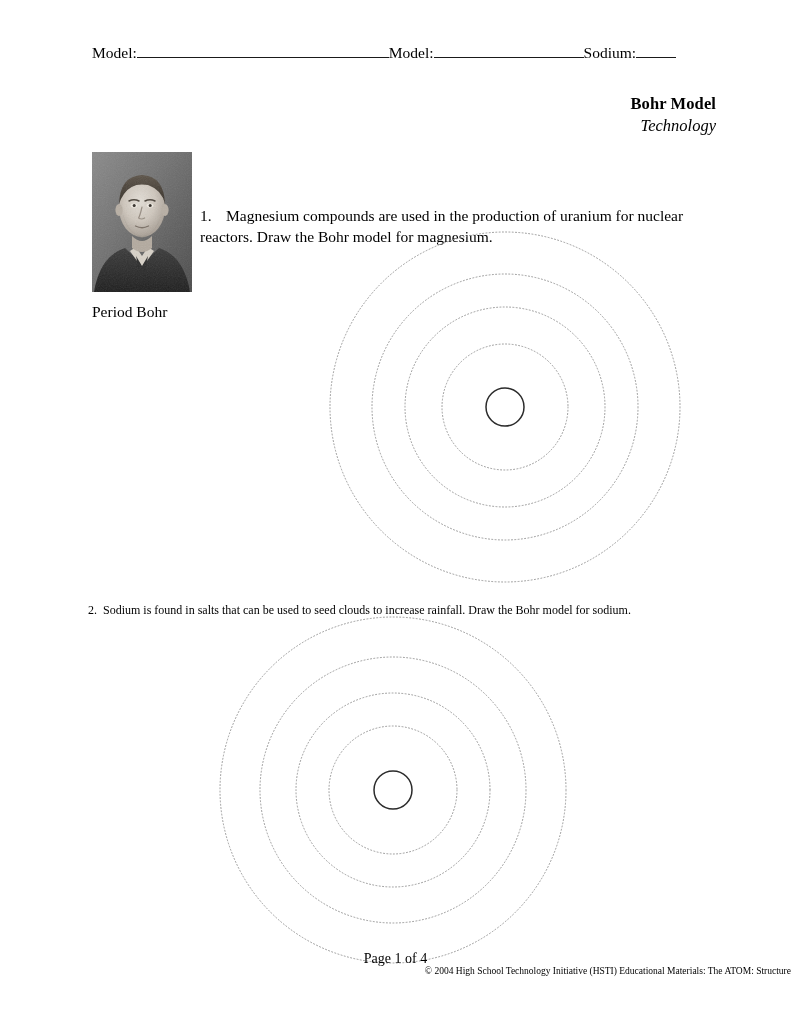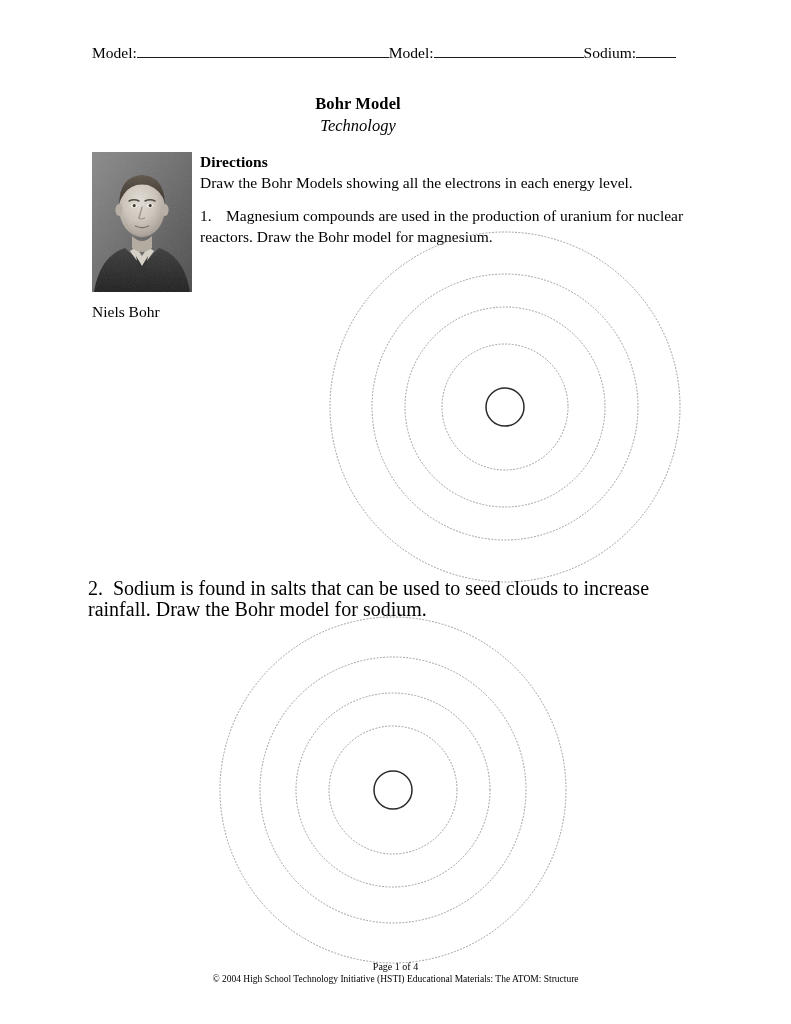--- a/index.html
+++ b/index.html
@@ -44,21 +44,21 @@
   .rule-name   { width: 252px; }
   .rule-date   { width: 150px; }
   .rule-period { width: 40px; }
 
   
   .title-block {
     position: absolute;
     left: 0;
     top: 93px;
     width: 716px;
-    text-align: center;
+    text-align: right;
   }
   .doc-title {
     font-size: 16.5px;
     font-weight: bold;
     line-height: 21px;
     letter-spacing: 0.1px;
   }
   .doc-subtitle {
     font-size: 16.5px;
     font-style: italic;
@@ -109,48 +109,48 @@
   }
   .q1-num {
     display: inline-block;
     width: 26px;
   }
 
   
   .q2-block {
     position: absolute;
     left: 88px;
-    top: 578px;
+    top: 600px;
     width: 600px;
-    font-size: 20px;
+    font-size: 12px;
     line-height: 20.5px;
   }
 
   
   .bohr {
     position: absolute;
   }
   .bohr svg { display: block; overflow: visible; }
 
   
   .footer {
     position: absolute;
     left: 0;
     top: 953px;
     width: 791px;
     text-align: center;
   }
   .footer-page {
-    font-size: 10px;
+    font-size: 14px;
     line-height: 12px;
-    margin-top: 8px;
   }
   .footer-copy {
     font-size: 9.5px;
     line-height: 13px;
+    text-align: right;
   }
 </style>
 </head>
 <body>
 
 <div class="page">
 
   <div class="header-line">
     <span class="hdr-label">Model:</span><span class="rule rule-name"></span><span class="hdr-label">Model:</span><span class="rule rule-date"></span><span class="hdr-label">Sodium:</span><span class="rule rule-period"></span>
   </div>
@@ -215,27 +215,23 @@
       <circle cx="42.2" cy="53.6" r="1.5" fill="#2f2a24"></circle>
       <circle cx="58.2" cy="53.6" r="1.5" fill="#2f2a24"></circle>
 
       <path d="M50 55 Q48.2 63 46.6 66 Q49.4 68 52.6 66" stroke="#978d82" stroke-width="1.2" fill="none" stroke-linecap="round"></path>
 
       <path d="M43.5 74 Q50 77.4 56.5 74" stroke="#7a6f65" stroke-width="1.4" fill="none" stroke-linecap="round"></path>
 
       <path d="M31 62 Q34 80 50 86 Q66 80 69 62 Q64 82 50 84 Q36 82 31 62 Z" fill="#9d9489" opacity="0.45"></path>
       <rect x="0" y="0" width="100" height="140" filter="url(#grain)" fill="none" opacity="0.9"></rect>
     </svg>
-    <div class="portrait-caption">Niels Bohr</div>
-  </div>
-
-  <div class="directions-block">
-    <div class="directions-head">Directions</div>
-    <div>Draw the Bohr Models showing all the electrons in each energy level.</div>
-  </div>
+    <div class="portrait-caption">Period Bohr</div>
+  </div>
+
 
   <div class="q1-block">
     <span class="q1-num">1.</span><span>Magnesium compounds are used in the production of uranium for nuclear reactors.  Draw the Bohr model for magnesium.</span>
   </div>
 
   <div class="bohr" style="left:325px; top:227px;">
     <svg width="360" height="360" viewBox="0 0 360 360" aria-hidden="true">
       <g fill="none" stroke="#9a9a9a" stroke-width="1" stroke-dasharray="1 2.3" stroke-linecap="round">
         <circle cx="180" cy="180" r="175"></circle>
         <circle cx="180" cy="180" r="133"></circle>

